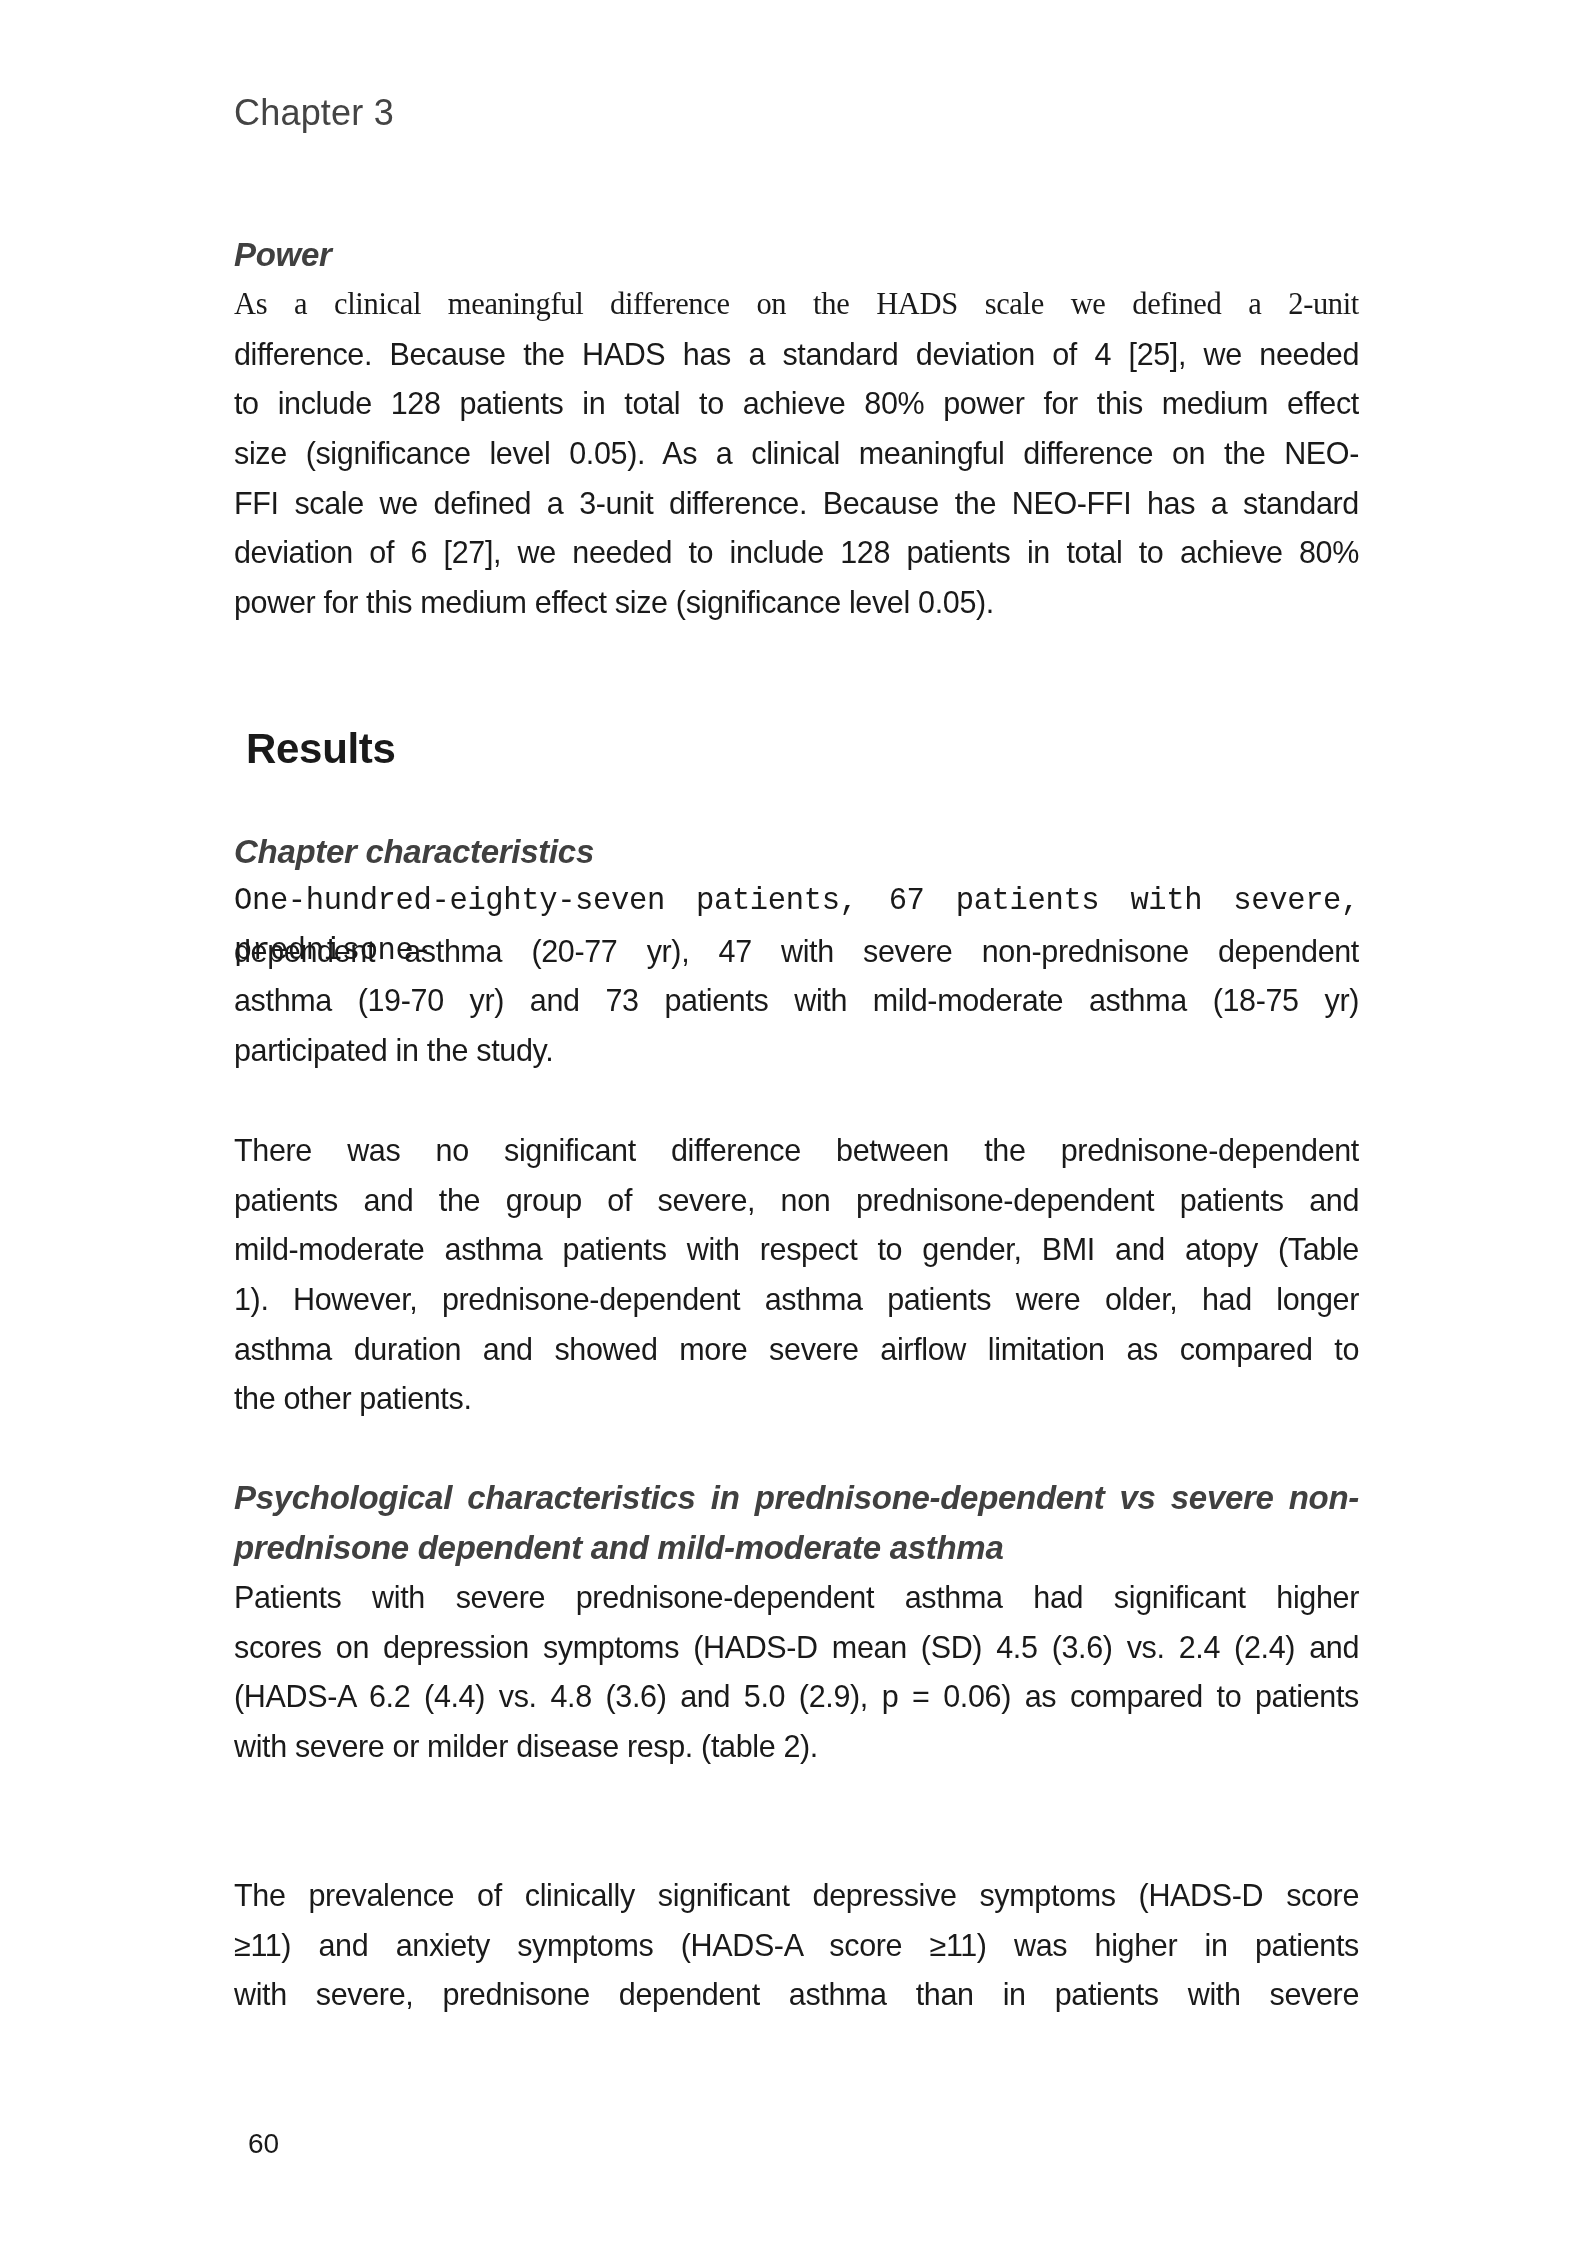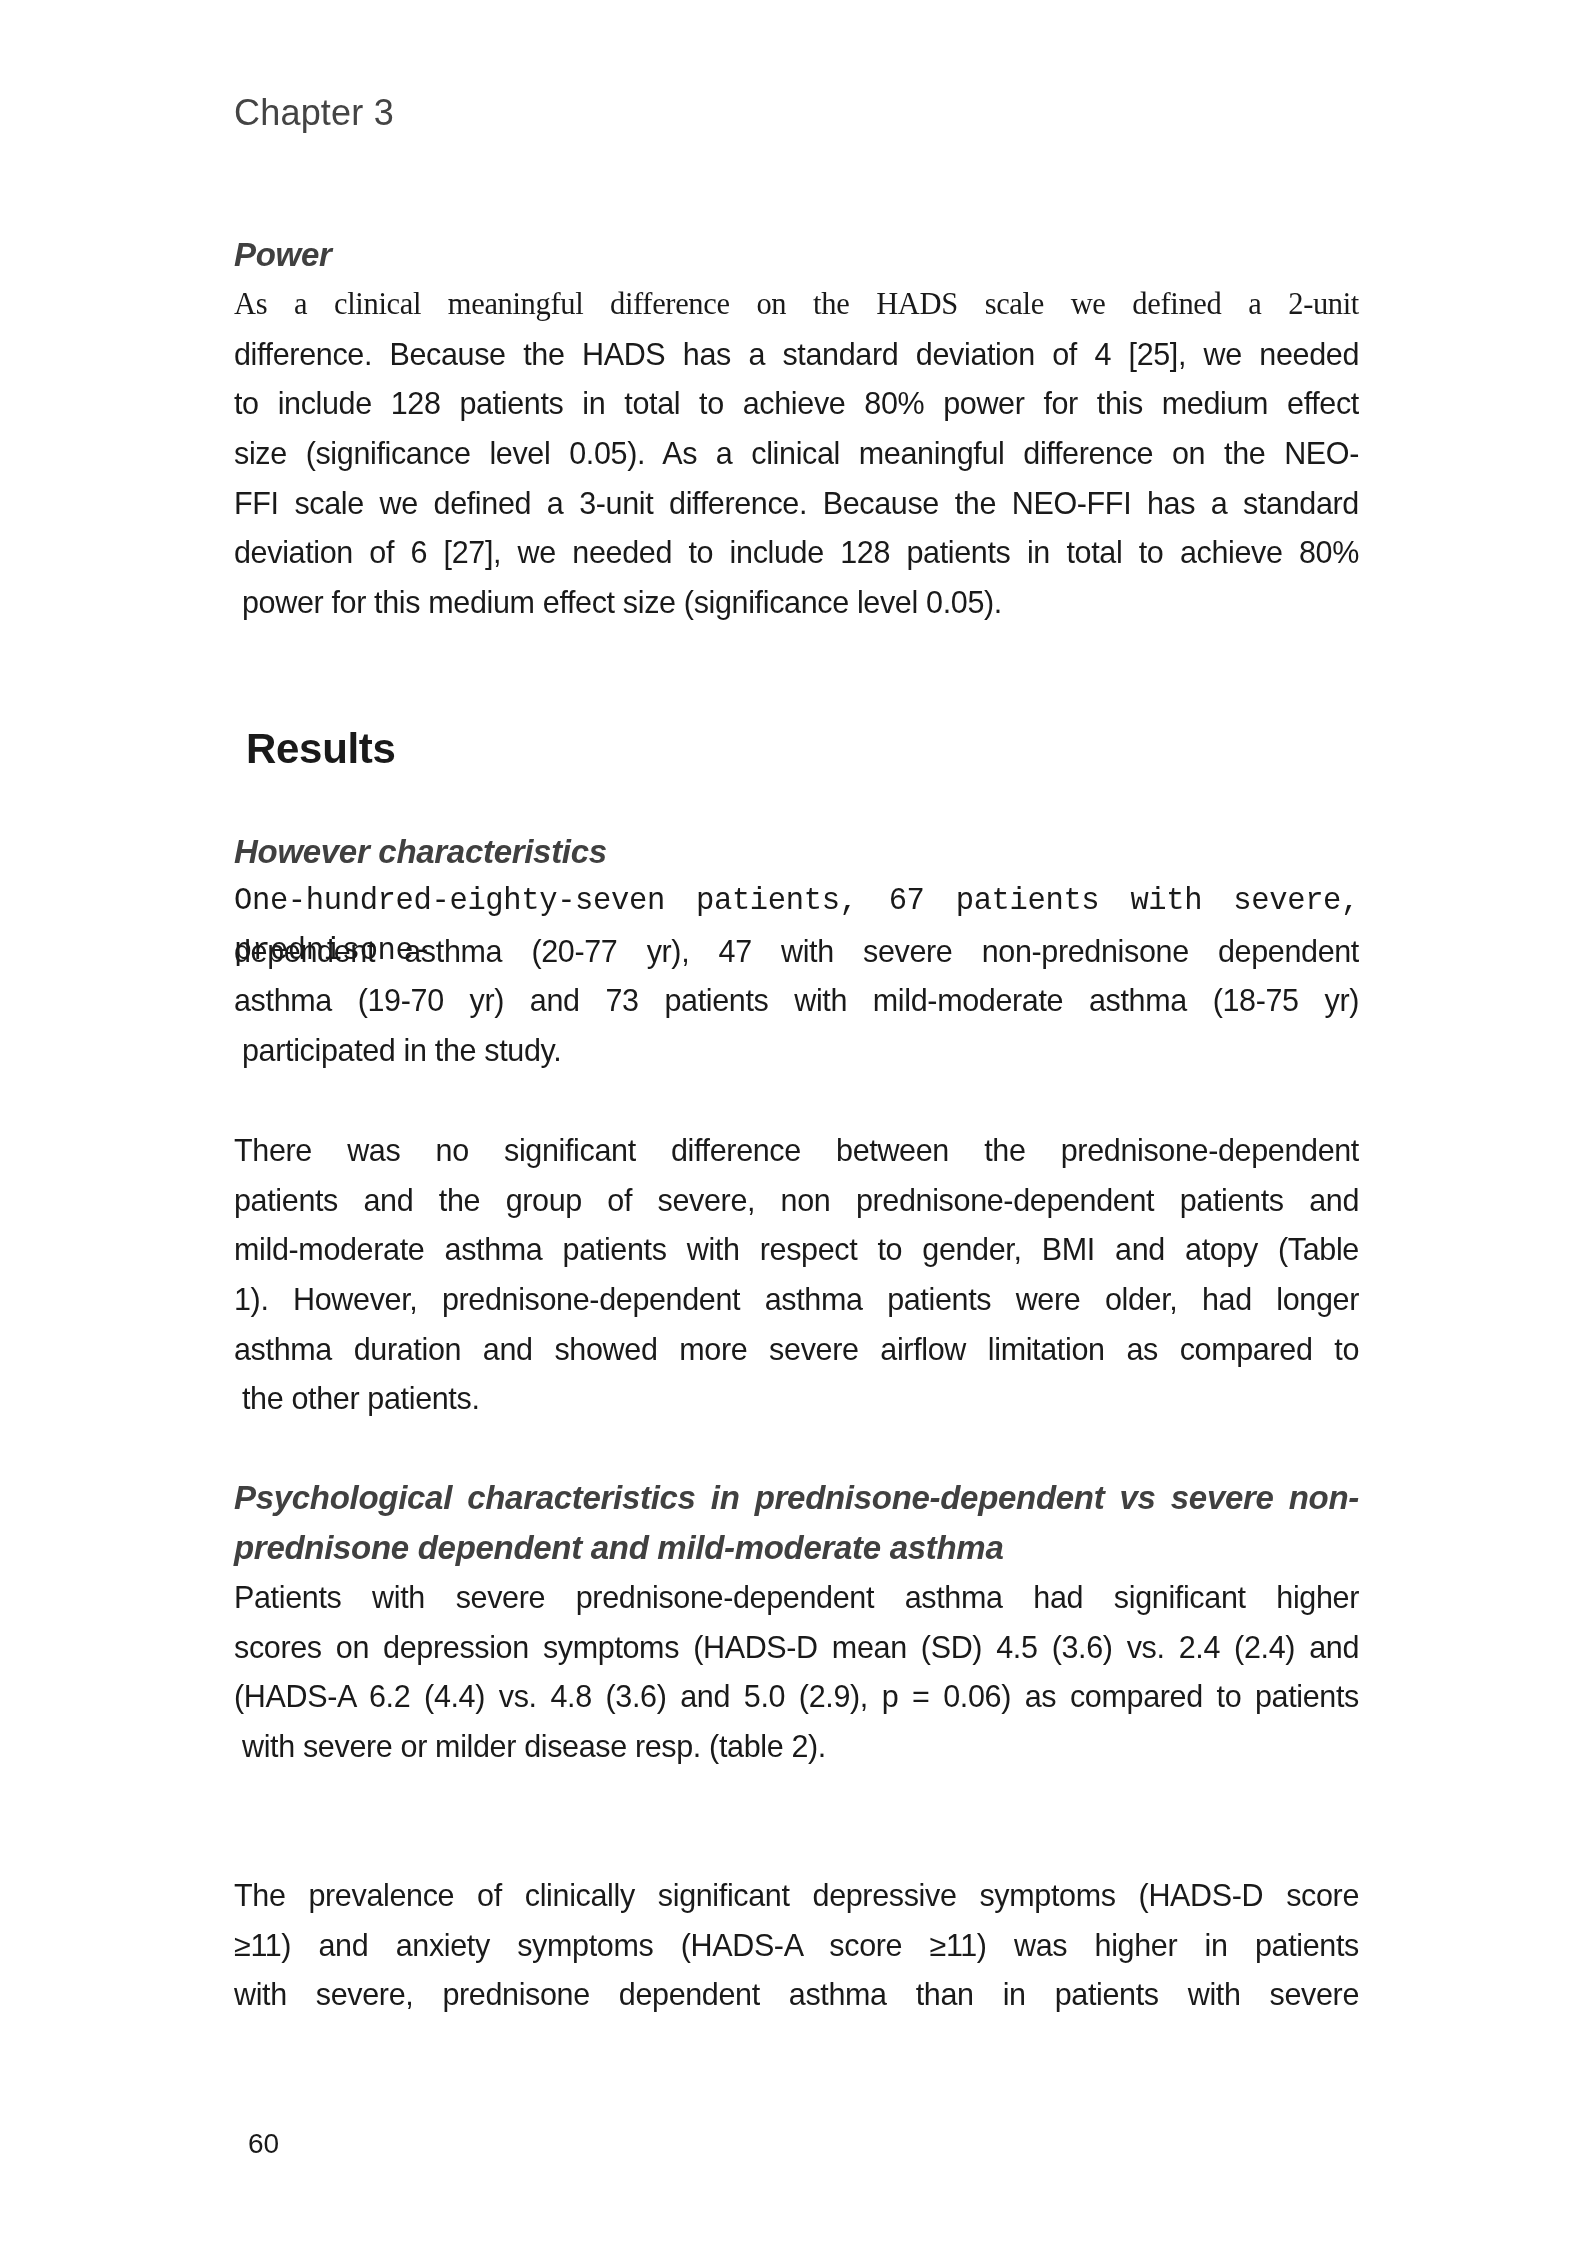--- a/index.html
+++ b/index.html
@@ -5,21 +5,21 @@
   html, body { margin: 0; padding: 0; background: #ffffff; }
   body { width: 1594px; height: 2250px; position: relative; overflow: hidden;
          font-family: "Liberation Sans", sans-serif; color: #1a1a1a; }
   .page { position: absolute; left: 0; top: 0; width: 1594px; height: 2250px; }
   .running-head { position: absolute; left: 234px; top: 92px; font-size: 36px; color: #444; font-weight: 300; letter-spacing: 0.2px; }
   .block { position: absolute; left: 234px; width: 1125px; }
   .subhead { font-style: italic; font-weight: bold; font-size: 33px; line-height: 50px; margin: 0; color: #404040; letter-spacing: -0.3px; }
   .section-head { font-weight: bold; font-size: 42px; line-height: 50px; margin: 0; color: #1a1a1a; letter-spacing: -0.3px; }
   .para { margin: 0; font-size: 30.5px; line-height: 49.7px; text-align: justify; text-align-last: left; color: #1a1a1a; letter-spacing: -0.35px; word-spacing: 0px; }
   .para .line { display: block; text-align: justify; text-align-last: justify; white-space: nowrap; }
-  .para .line.last { text-align-last: left; margin-left: 8px; }
+  .para .line.last { text-align-last: left; }
   .para .line span { white-space: normal; }
   .page-number { position: absolute; left: 248px; top: 2128px; font-size: 28px; color: #1a1a1a; }
 </style>
 </head>
 <body>
 
 <div class="page">
 
   <div class="running-head">Chapter 3</div>
 
@@ -34,21 +34,21 @@
       <span class="line" style="white-space: normal; height: 49.7px; overflow: visible;">deviation of 6 [27], we needed to include 128 patients in total to achieve 80%<span style="display: inline-block; width: 100%; height: 0px;"></span></span>
       <span class="line last">power for this medium effect size (significance level 0.05).</span>
     </p>
   </div>
 
   <div class="block" style="top:724px;margin-left:12px;">
     <h2 class="section-head">Results</h2>
   </div>
 
   <div class="block" style="top:827px;">
-    <h3 class="subhead">However characteristics</h3>
+    <h3 class="subhead">Chapter characteristics</h3>
     <p class="para">
       <span class="line" style="white-space: normal; height: 49.7px; overflow: visible; font-family: Liberation Mono, monospace;">One-hundred-eighty-seven patients, 67 patients with severe, prednisone-<span style="display: inline-block; width: 100%; height: 0px;"></span></span>
       <span class="line" style="white-space: normal; height: 49.7px; overflow: visible;">dependent asthma (20-77 yr), 47 with severe non-prednisone dependent<span style="display: inline-block; width: 100%; height: 0px;"></span></span>
       <span class="line" style="white-space: normal; height: 49.7px; overflow: visible;">asthma (19-70 yr) and 73 patients with mild-moderate asthma (18-75 yr)<span style="display: inline-block; width: 100%; height: 0px;"></span></span>
       <span class="line last">participated in the study.</span>
     </p>
   </div>
 
   <div class="block" style="top:1126px;">
     <p class="para">

